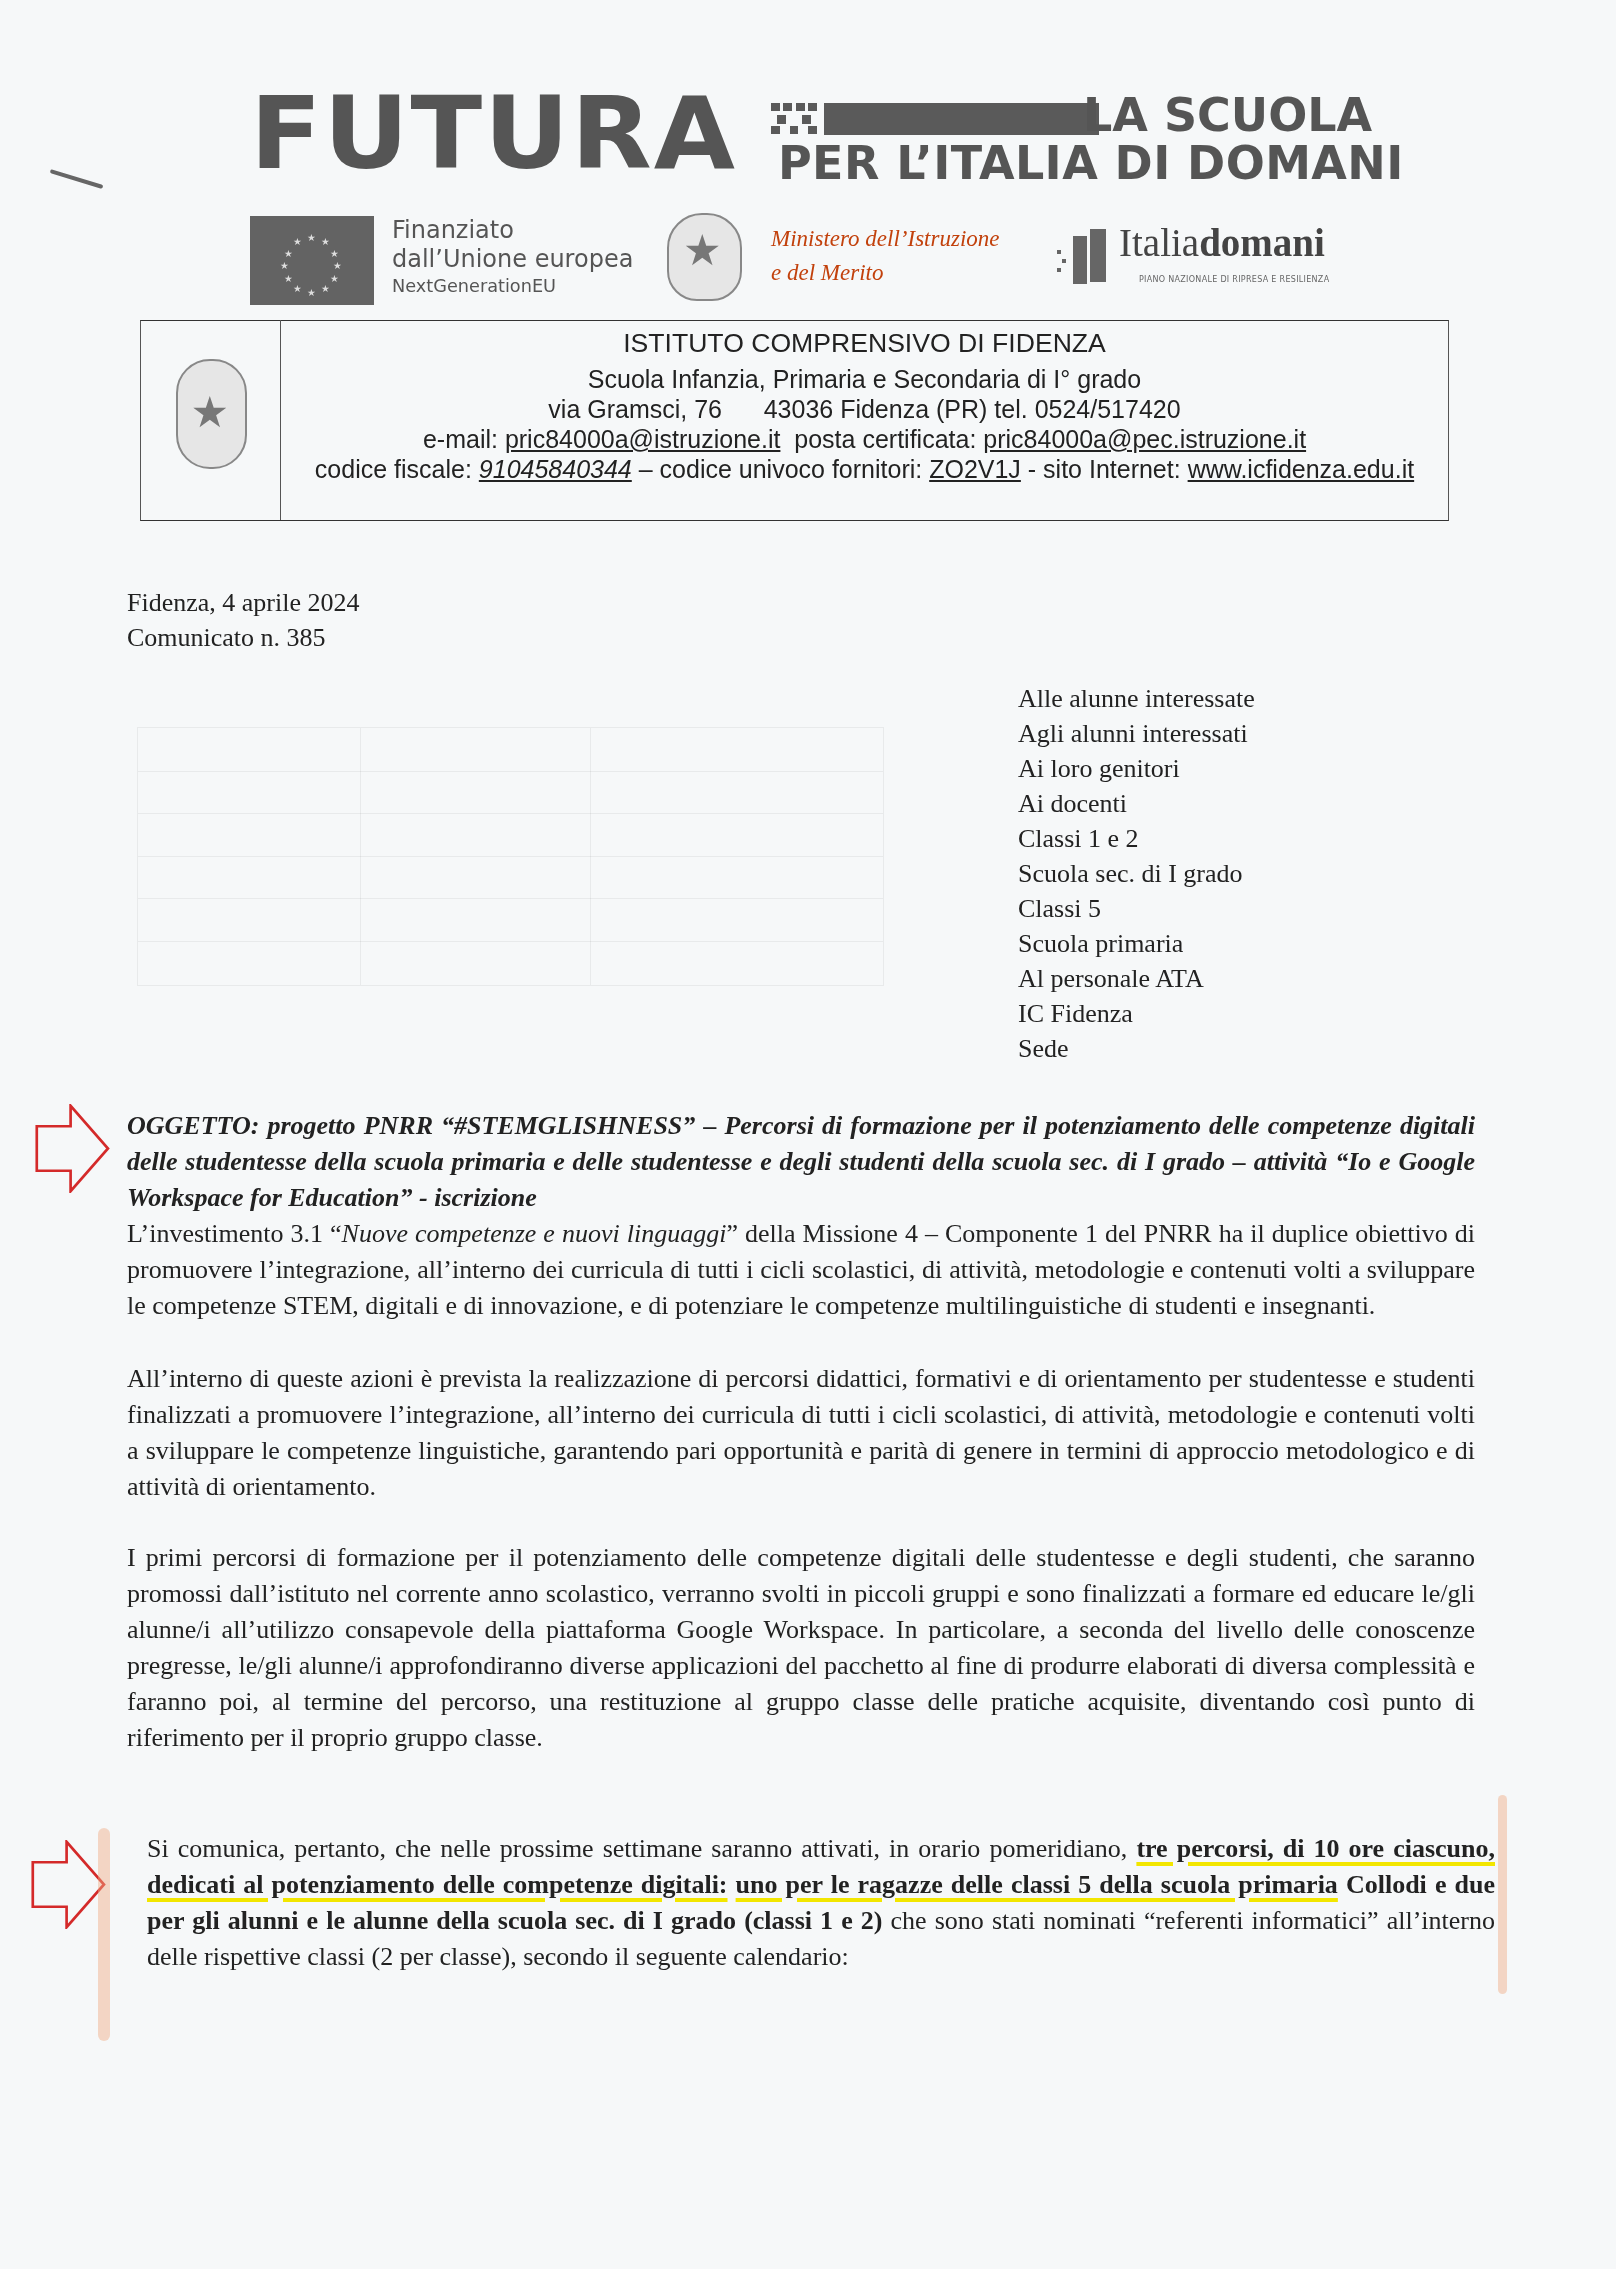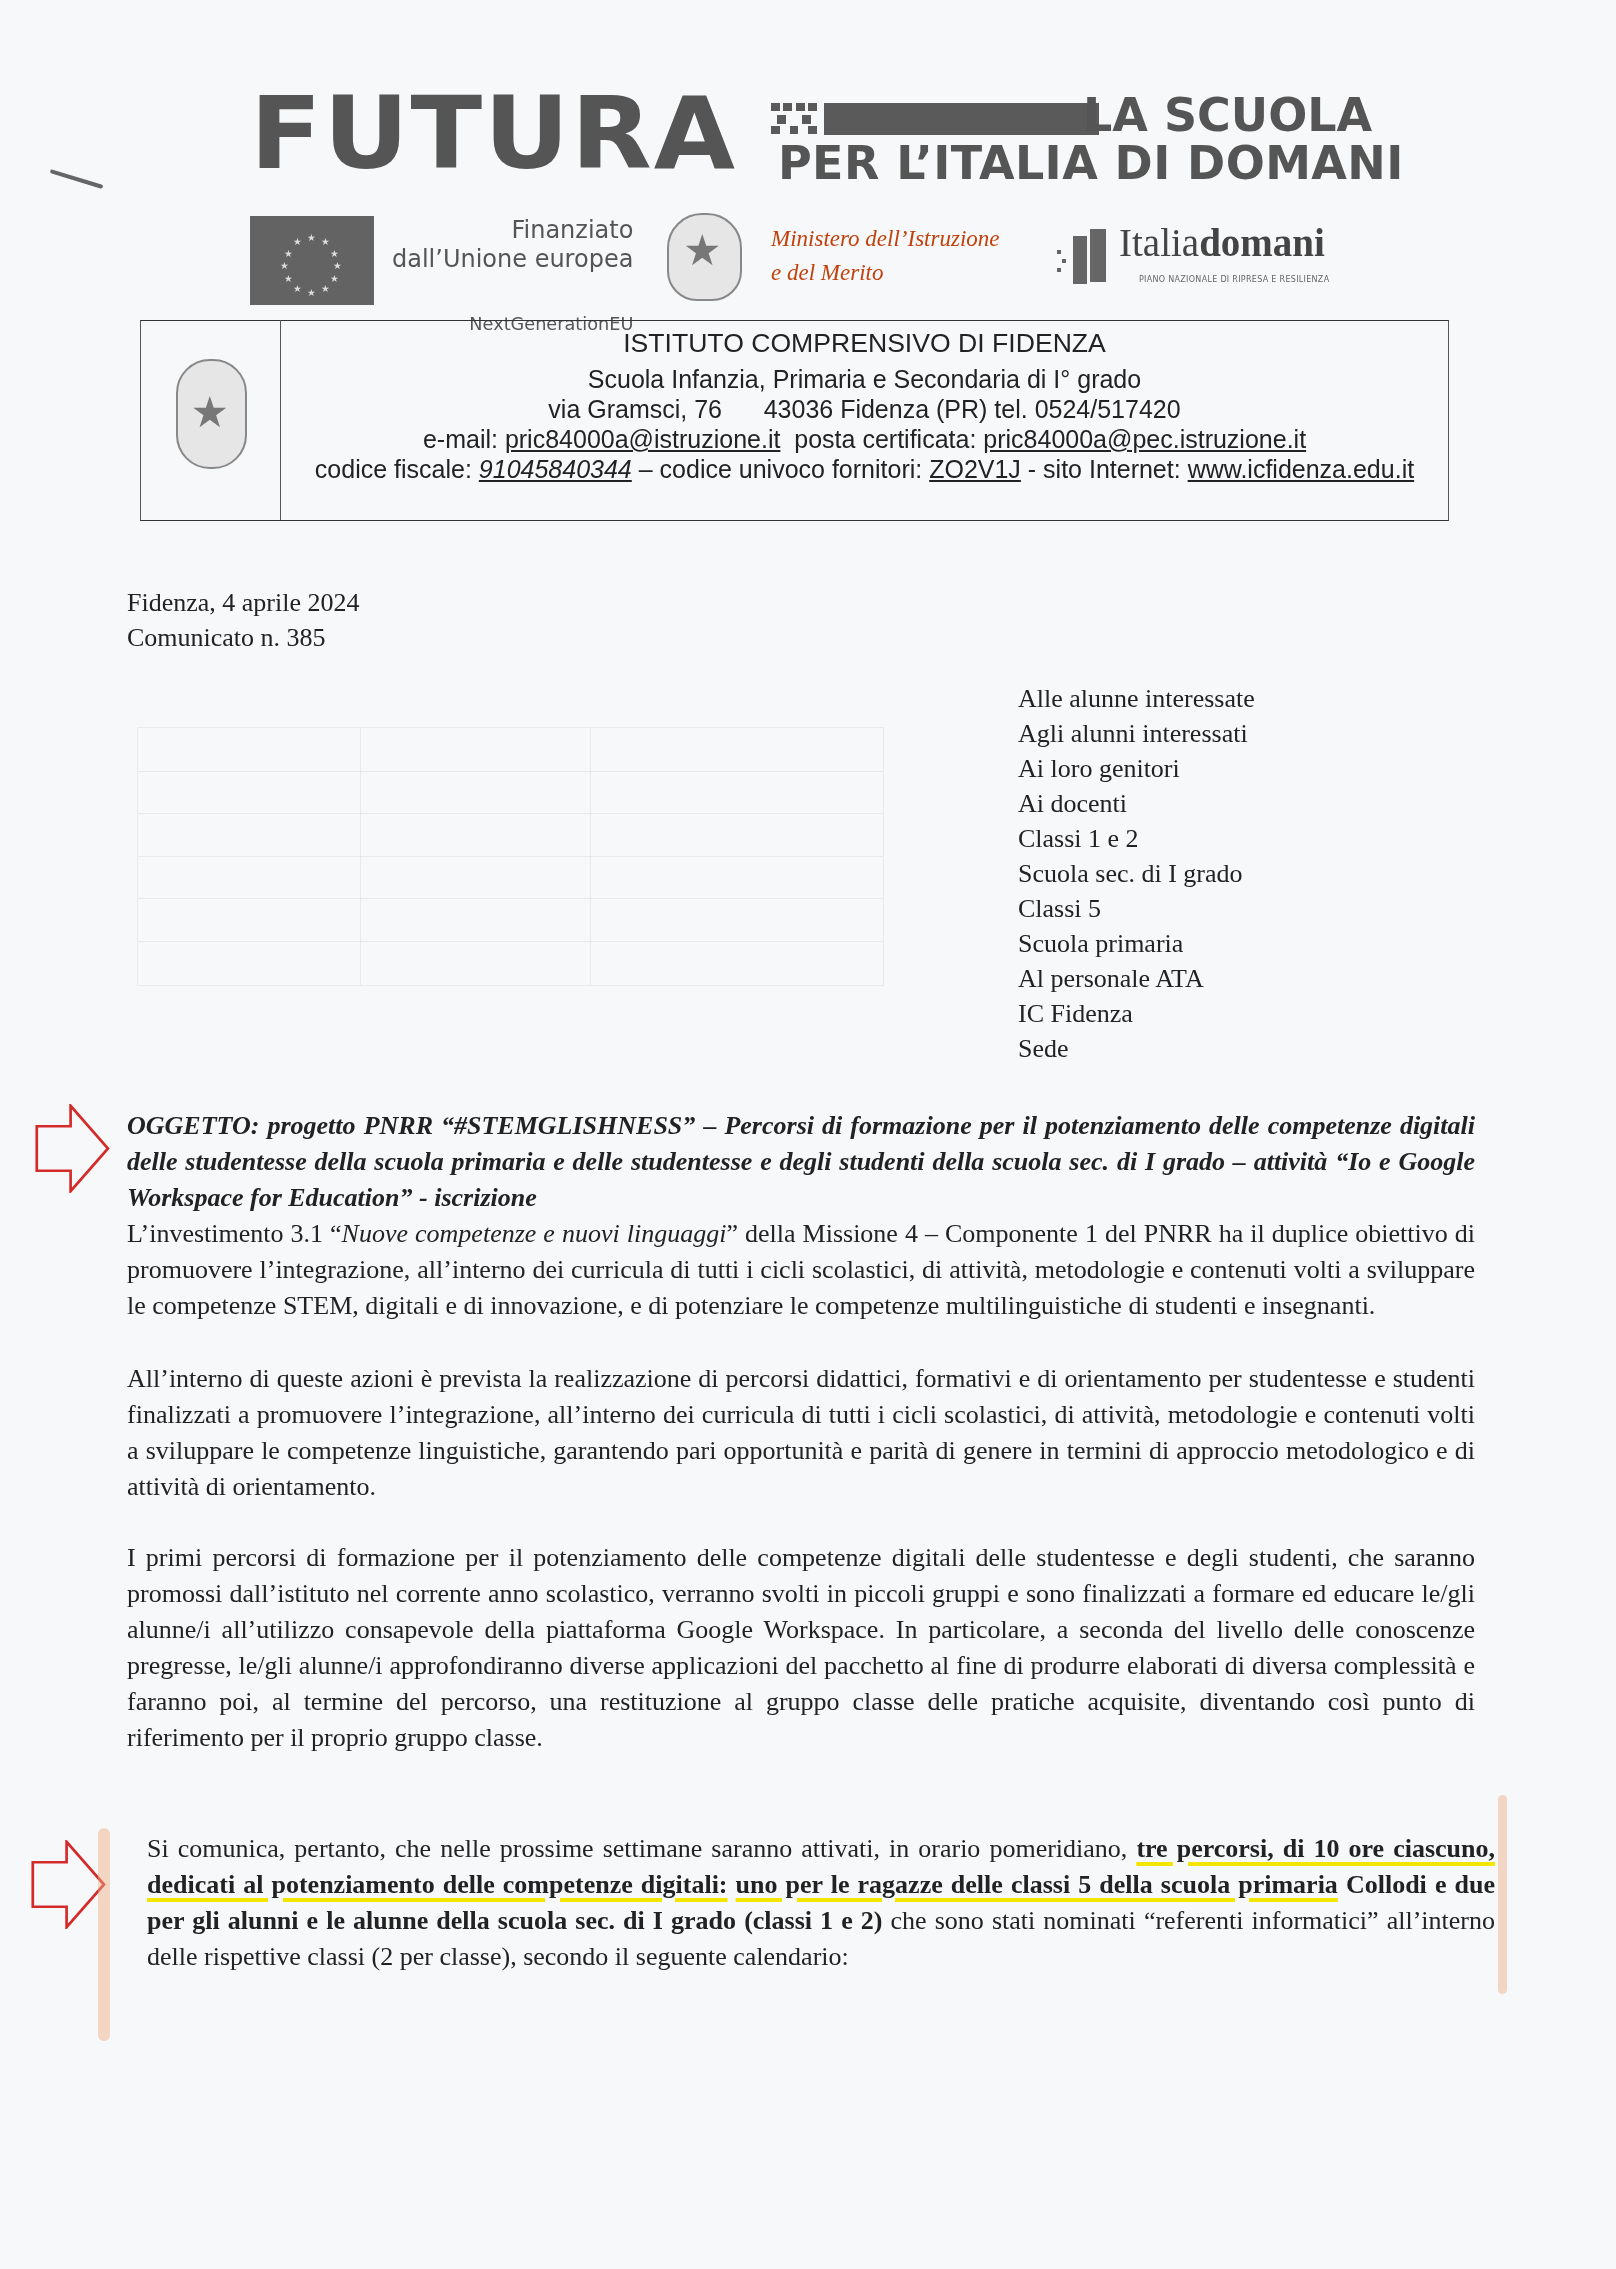--- a/index.html
+++ b/index.html
@@ -12,23 +12,23 @@
   .abs { position: absolute; }
   
   .futura { left: 250px; top: 82px; font-family: "DejaVu Sans", sans-serif; font-weight: bold; font-size: 105px; letter-spacing: 1.8px; color: #555; line-height: 1; transform: scaleY(0.95); }
   .pixels { left: 771px; top: 99px; width: 328px; height: 37px; }
   .pixels .bar { position: absolute; left: 53px; top: 3.5px; width: 275px; height: 32px; background: #5a5a5a; }
   .pixels .dot { position: absolute; width: 8.9px; height: 8.9px; background: #5a5a5a; }
   .scuola1 { left: 1083px; top: 92px; font-family: "DejaVu Sans", sans-serif; font-weight: bold; font-size: 46px; color: #555; line-height: 1; }
   .scuola2 { left: 778px; top: 140px; font-family: "DejaVu Sans", sans-serif; font-weight: bold; font-size: 46px; color: #555; line-height: 1; letter-spacing: 0.4px; }
   .euflag { left: 250px; top: 216px; width: 124px; height: 89px; background: #636363; }
   .euflag .star { position: absolute; color: #ddd; font-size: 9.8px; }
-  .eutext { left: 392px; top: 216px; font-family: "DejaVu Sans", sans-serif; color: #555; text-align: right; }
+  .eutext { left: 392px; top: 216px; font-family: "DejaVu Sans", sans-serif; color: #555; }
   .eutext .l1 { font-size: 24px; line-height: 29px; }
-  .eutext .l3 { font-size: 17.7px; line-height: 25px; margin-top: 38px; }
+  .eutext .l3 { font-size: 17.7px; line-height: 25px; }
   .emblem { width: 71px; height: 84px; border-radius: 35px 35px 30px 30px; border: 2.7px solid #888; background: #e6e6e6; }
   .emblem .star { position: absolute; left: 14px; top: 14px; font-size: 43px; color: #777; line-height: 1; }
   .ministero { left: 771px; top: 222px; font-family: "Liberation Serif", serif; font-style: italic; font-size: 23px; color: #c2410c; line-height: 34px; }
   .itd-icon { left: 1055px; top: 227px; width: 53px; height: 62px; }
   .itd-icon .blk { position: absolute; background: #666; }
   .italiadomani { left: 1119px; top: 223px; font-family: "Liberation Serif", serif; font-size: 39px; color: #444; line-height: 1; }
   .italiadomani b { font-weight: bold; }
   .pnrr { left: 1139px; top: 275px; font-family: "DejaVu Sans", sans-serif; font-size: 8px; color: #666; letter-spacing: 0.3px; }
   .stray-mark { left: 49px; top: 177px; width: 55px; height: 4.4px; background: #666; transform: rotate(17deg); border-radius: 2.7px; }
   

